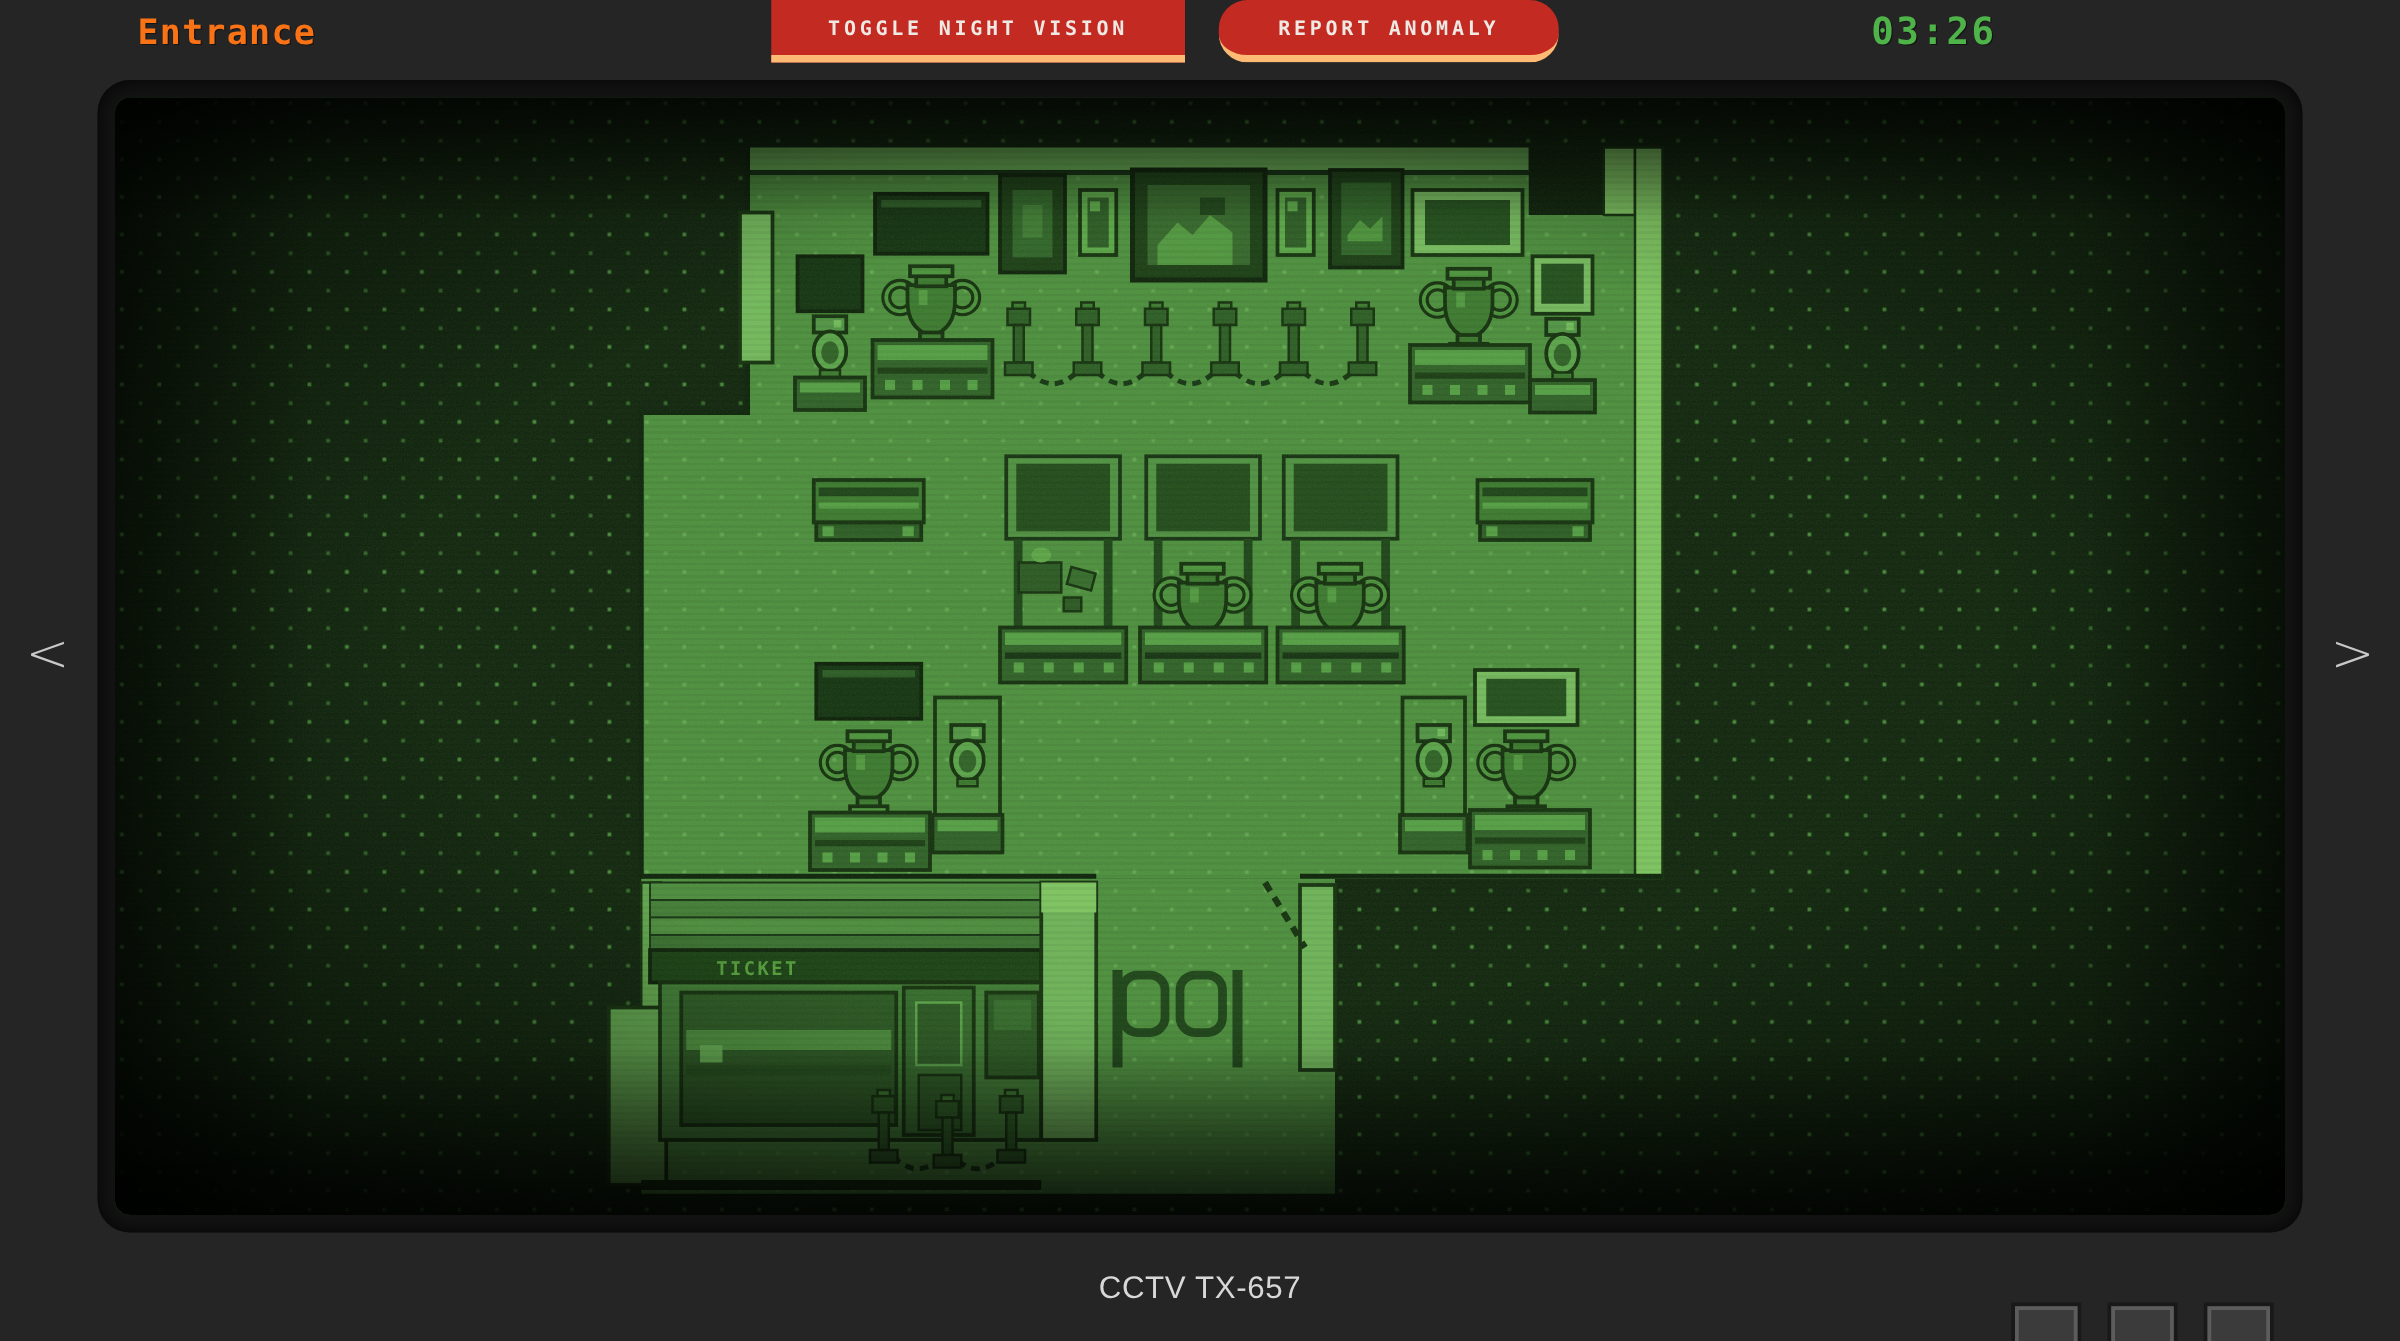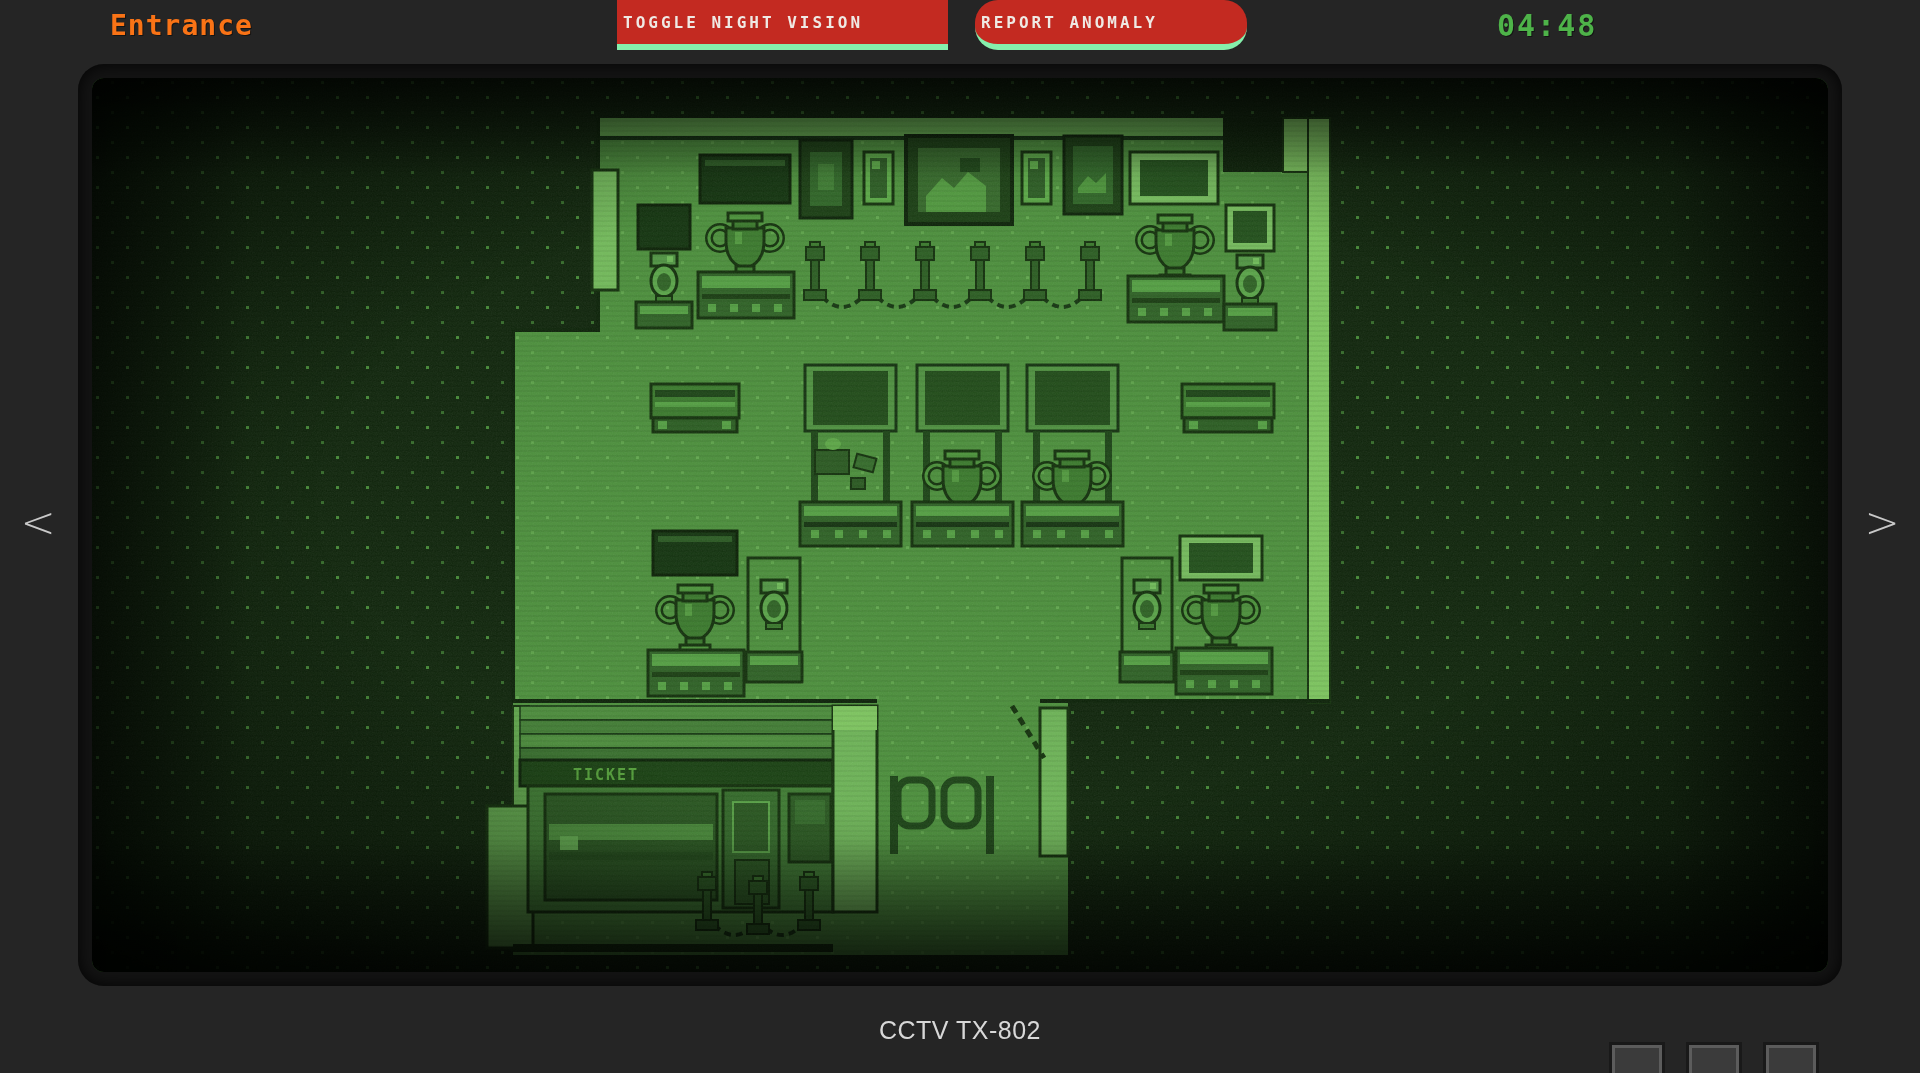--- a/index.html
+++ b/index.html
@@ -9,23 +9,23 @@
     font-family:"DejaVu Sans Mono",monospace;
   }
   
   .camera-name{
     position:absolute;left:110px;top:9px;
     font:bold 28px "DejaVu Sans Mono",monospace;letter-spacing:1px;
     color:#f97316;text-shadow:1px 1px 0 rgba(0,0,0,.45);
   }
   .hbtn{
     position:absolute;top:0;height:50px;box-sizing:border-box;
-    background:#c32a21;border:none;border-bottom:6px solid #86efac;
+    background:#c32a21;border:none;border-bottom:6px solid #fdba74;
     color:#efe9e4;font:bold 16px "DejaVu Sans Mono",monospace;letter-spacing:3px;
-    cursor:pointer;text-align:left;
+    cursor:pointer;text-align:center;
   }
   .btn-nv{left:617px;width:331px;}
   .btn-report{left:975px;width:272px;border-radius:23px;}
   .clock{
     position:absolute;left:1497px;top:8px;
     font:bold 30px "DejaVu Sans Mono",monospace;letter-spacing:2px;
     color:#4eb349;text-shadow:1px 1px 0 rgba(0,0,0,.45);
   }
   
   .screen{
@@ -68,21 +68,21 @@
     cursor:pointer;
   }
   .sq1{left:1612px;} .sq2{left:1689px;} .sq3{left:1766px;}
 </style>
 </head>
 <body>
 
 <div class="camera-name">Entrance</div>
 <button class="hbtn btn-nv">TOGGLE NIGHT VISION</button>
 <button class="hbtn btn-report">REPORT ANOMALY</button>
-<div class="clock">04:48</div>
+<div class="clock">03:26</div>
 
 <div class="screen">
   <div class="feed">
     <svg width="1736" height="894" viewBox="92 78 1736 894" xmlns="http://www.w3.org/2000/svg">
       <defs>
         <pattern id="dotsDark" width="30" height="30" patternUnits="userSpaceOnUse">
           <rect width="30" height="30" fill="#10260c"></rect>
           <rect x="6" y="6" width="3" height="3" fill="#4f9a3e" opacity=".85"></rect>
           <rect x="21" y="21" width="3" height="3" fill="#4f9a3e" opacity=".6"></rect>
         </pattern>
@@ -362,16 +362,16 @@
       <rect x="92" y="78" width="1736" height="894" filter="url(#grain)"></rect>
     </svg>
     <div class="overlay scanlines"></div>
     <div class="overlay vignette"></div>
   </div>
 </div>
 
 <div class="nav-arrow arrow-left">&lt;</div>
 <div class="nav-arrow arrow-right">&gt;</div>
 
-<div class="feed-label">CCTV TX-802</div>
+<div class="feed-label">CCTV TX-657</div>
 <div class="corner-btn sq1"></div>
 <div class="corner-btn sq2"></div>
 <div class="corner-btn sq3"></div>
 
 </body></html>

